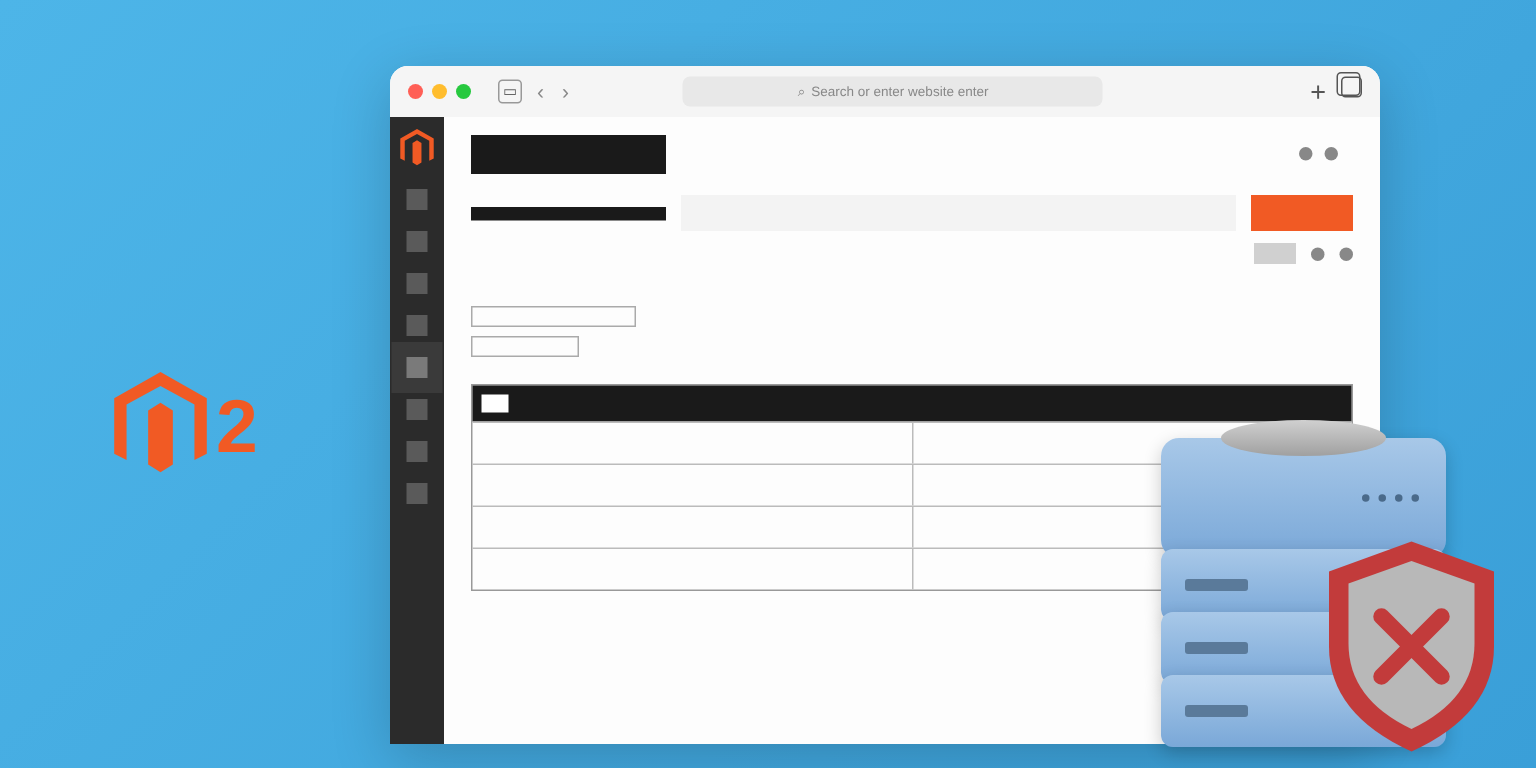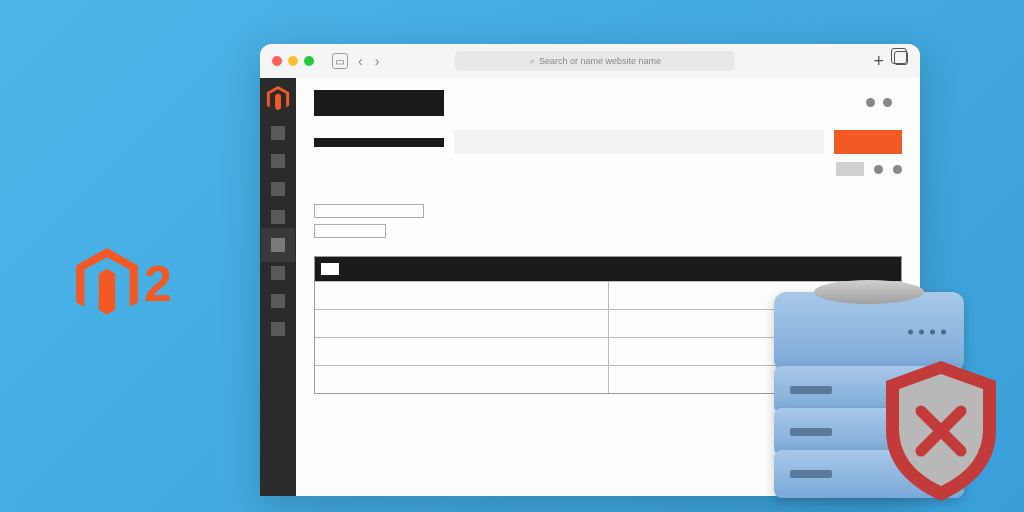--- a/index.html
+++ b/index.html
@@ -72,21 +72,21 @@
       <div class="dot y"></div>
       <div class="dot g"></div>
     </div>
     <div class="nav-btns">
       <div class="nav-btn">▭</div>
       <span class="chev">‹</span>
       <span class="chev">›</span>
     </div>
     <div class="search">
       <span class="search-ico">⌕</span>
-      <span>Search or name website name</span>
+      <span>Search or enter website enter</span>
     </div>
     <div class="right-btns">
       <span class="plus">+</span>
       <div class="tabs-ico"></div>
     </div>
   </div>
 
   <div class="app">
     <div class="sidebar">
       <svg class="side-logo" viewBox="0 0 60 70">

